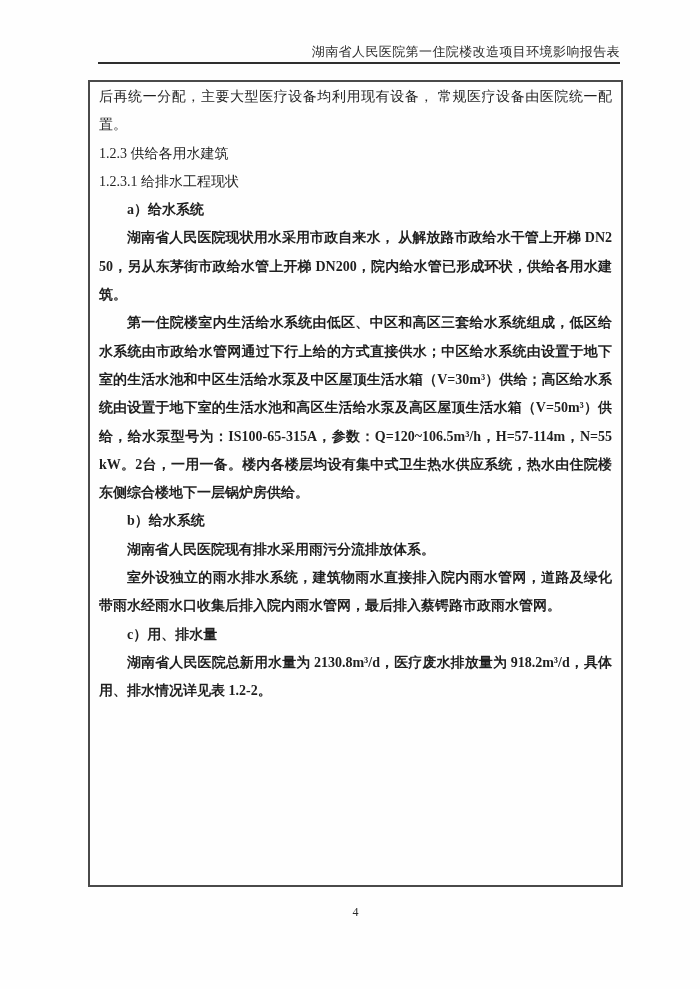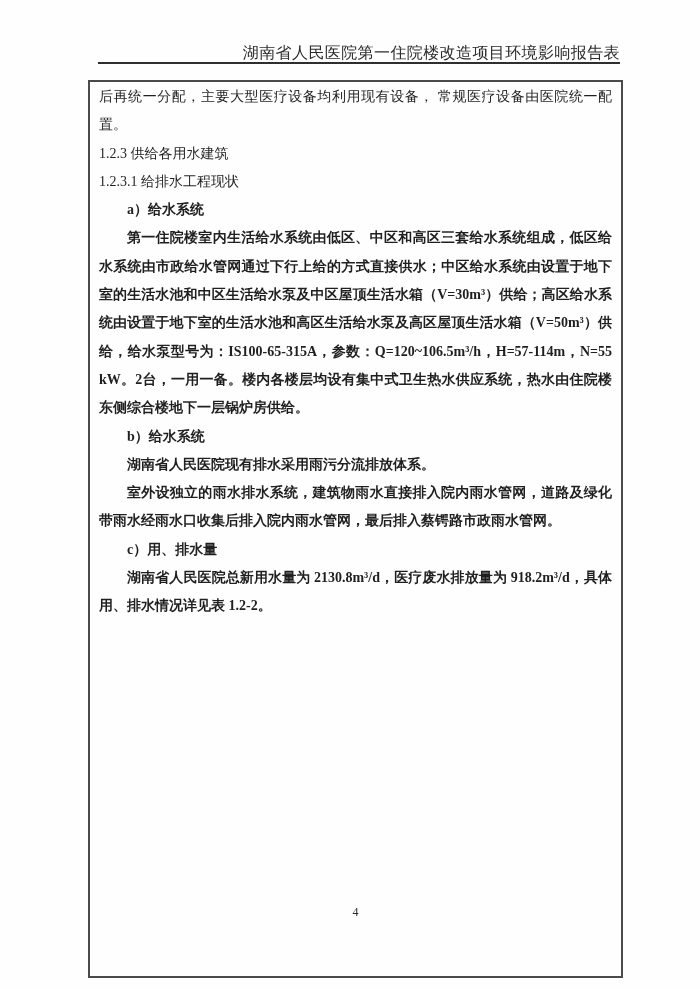--- a/index.html
+++ b/index.html
@@ -13,39 +13,39 @@
     height: 989px;
     background: #fefefe;
     font-family: "Liberation Serif", "DejaVu Serif", serif;
     color: #1f1f1f;
     overflow: hidden;
   }
   .header-title {
     position: absolute;
     top: 43px;
     right: 80px;
-    font-size: 16px;
+    font-size: 13px;
     letter-spacing: 0.4px;
     color: #2b2b2b;
     white-space: nowrap;
   }
   .header-rule {
     position: absolute;
     top: 62px;
     left: 98px;
     right: 80px;
     height: 2px;
     background: #2e2e2e;
   }
   .content-box {
     position: absolute;
     top: 80px;
     left: 88px;
     width: 535px;
-    height: 898px;
+    height: 807px;
     border: 2px solid #4a4a4a;
     box-sizing: border-box;
     padding: 1px 9px 0 9px;
   }
   .content-box p {
     margin: 0;
     font-size: 14px;
     line-height: 28.3px;
     text-align: justify;
     word-break: break-all;
@@ -76,20 +76,21 @@
 
   <div class="header-title">湖南省人民医院第一住院楼改造项目环境影响报告表</div>
 
   <div class="header-rule"></div>
 
   <div class="content-box">
     <p class="no-indent">后再统一分配，主要大型医疗设备均利用现有设备， 常规医疗设备由医院统一配置。</p>
     <p class="no-indent">1.2.3 供给各用水建筑</p>
     <p class="no-indent">1.2.3.1  给排水工程现状</p>
     <p class="indent">a）给水系统</p>
+    <p class="indent">湖南省人民医院现状用水采用市政自来水， 从解放路市政给水干管上开梯 DN250，另从东茅街市政给水管上开梯 DN200，院内给水管已形成环状，供给各用水建筑。</p>
     <p class="indent">第一住院楼室内生活给水系统由低区、中区和高区三套给水系统组成，低区给水系统由市政给水管网通过下行上给的方式直接供水；中区给水系统由设置于地下室的生活水池和中区生活给水泵及中区屋顶生活水箱（V=30m³）供给；高区给水系统由设置于地下室的生活水池和高区生活给水泵及高区屋顶生活水箱（V=50m³）供给，给水泵型号为：IS100-65-315A，参数：Q=120~106.5m³/h，H=57-114m，N=55kW。2台，一用一备。楼内各楼层均设有集中式卫生热水供应系统，热水由住院楼东侧综合楼地下一层锅炉房供给。</p>
     <p class="indent">b）给水系统</p>
     <p class="indent">湖南省人民医院现有排水采用雨污分流排放体系。</p>
     <p class="indent">室外设独立的雨水排水系统，建筑物雨水直接排入院内雨水管网，道路及绿化带雨水经雨水口收集后排入院内雨水管网，最后排入蔡锷路市政雨水管网。</p>
     <p class="indent">c）用、排水量</p>
     <p class="indent">湖南省人民医院总新用水量为 2130.8m³/d，医疗废水排放量为 918.2m³/d，具体用、排水情况详见表 1.2-2。</p>
   </div>
 
   <div class="footer">
     <span class="page-number">4</span>

